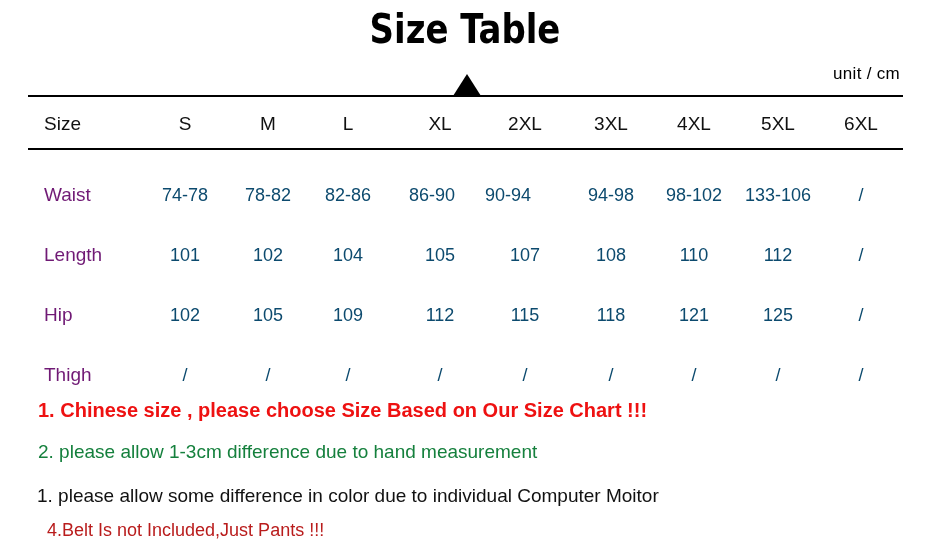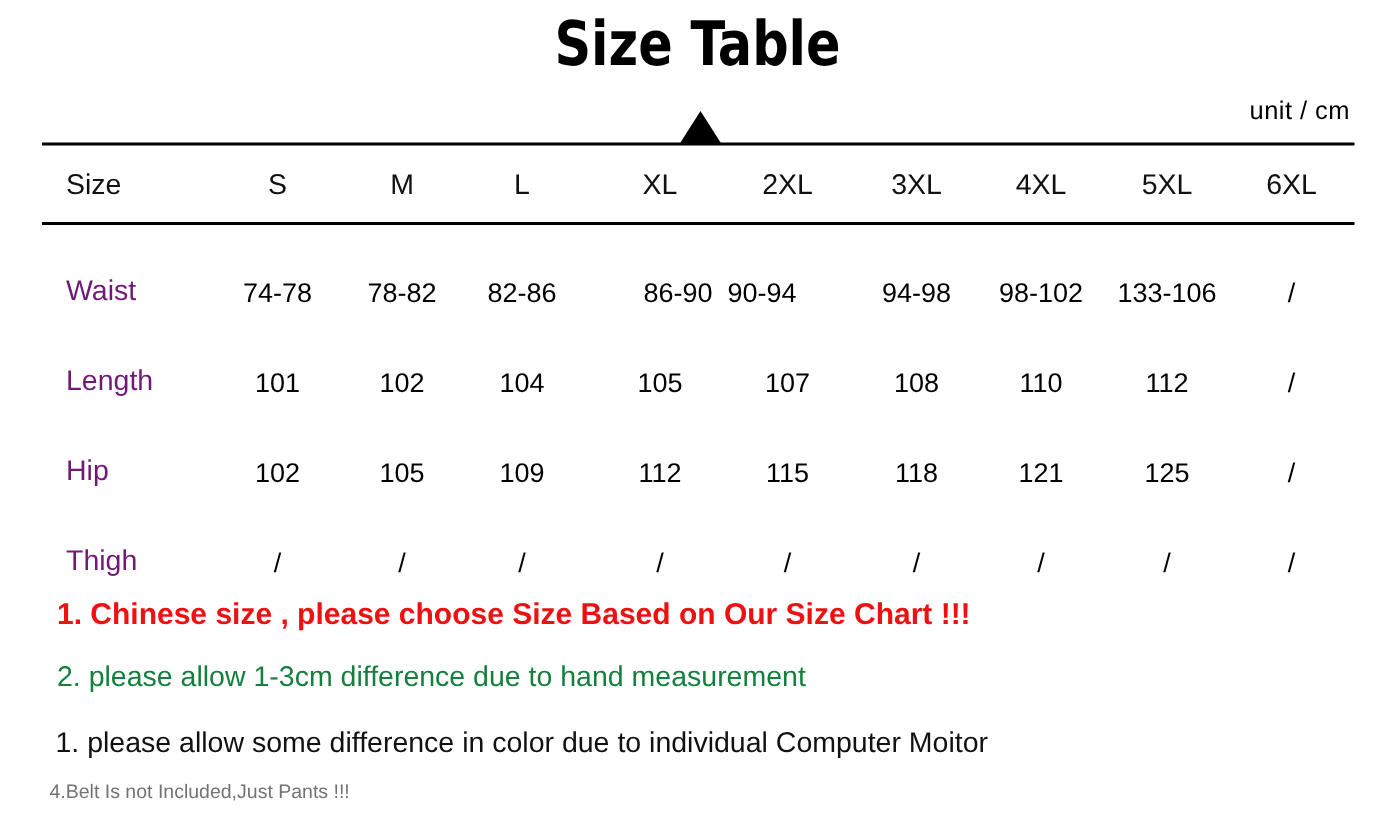--- a/index.html
+++ b/index.html
@@ -113,21 +113,21 @@
   .row-header .cell.label {
     font-size: 19px;
   }
 
   .row-body .cell.label {
     font-size: 19px;
     color: #701a75;
   }
   .row-body .cell.value {
     font-size: 18px;
-    color: #000000;
+    color: #0c4a6e;
   }
 
   
   .notes {
     position: absolute;
     left: 0;
     top: 0;
     width: 930px;
   }
   .note {
@@ -148,24 +148,24 @@
     font-size: 19px;
     color: #15803d;
   }
   .note-2 {
     left: 37px;
     top: 486px;
     font-size: 19px;
     color: #111111;
   }
   .note-3 {
-    left: 33px;
+    left: 47px;
     top: 521px;
-    font-size: 13px;
-    color: #737373;
+    font-size: 18px;
+    color: #b91c1c;
   }
 </style>
 </head>
 <body>
 
 <div class="page">
 
   <div class="title">Size Table</div>
 
   <div class="unit">unit / cm</div>
@@ -186,21 +186,21 @@
         <div class="cell value" style="left: 611px;">3XL</div>
         <div class="cell value" style="left: 694px;">4XL</div>
         <div class="cell value" style="left: 778px;">5XL</div>
         <div class="cell value" style="left: 861px;">6XL</div>
       </div>
       <div class="row row-body row-0">
         <div class="cell label">Waist</div>
         <div class="cell value" style="left: 185px;">74-78</div>
         <div class="cell value" style="left: 268px;">78-82</div>
         <div class="cell value" style="left: 348px;">82-86</div>
-        <div class="cell value" style="left: 452px; text-align: right;">86-90</div>
+        <div class="cell value" style="left: 432px; text-align: right;">86-90</div>
         <div class="cell value" style="left: 508px;">90-94</div>
         <div class="cell value" style="left: 611px;">94-98</div>
         <div class="cell value" style="left: 694px;">98-102</div>
         <div class="cell value" style="left: 778px;">133-106</div>
         <div class="cell value" style="left: 861px;">/</div>
       </div>
       <div class="row row-body row-1">
         <div class="cell label">Length</div>
         <div class="cell value" style="left: 185px;">101</div>
         <div class="cell value" style="left: 268px;">102</div>

